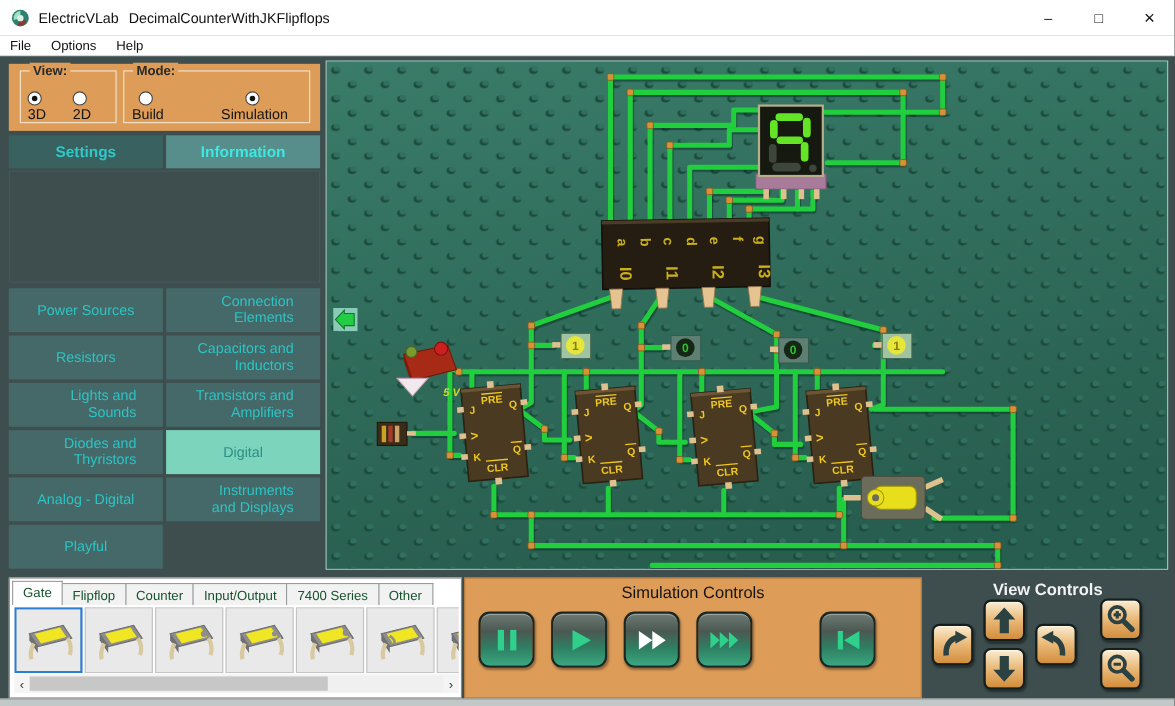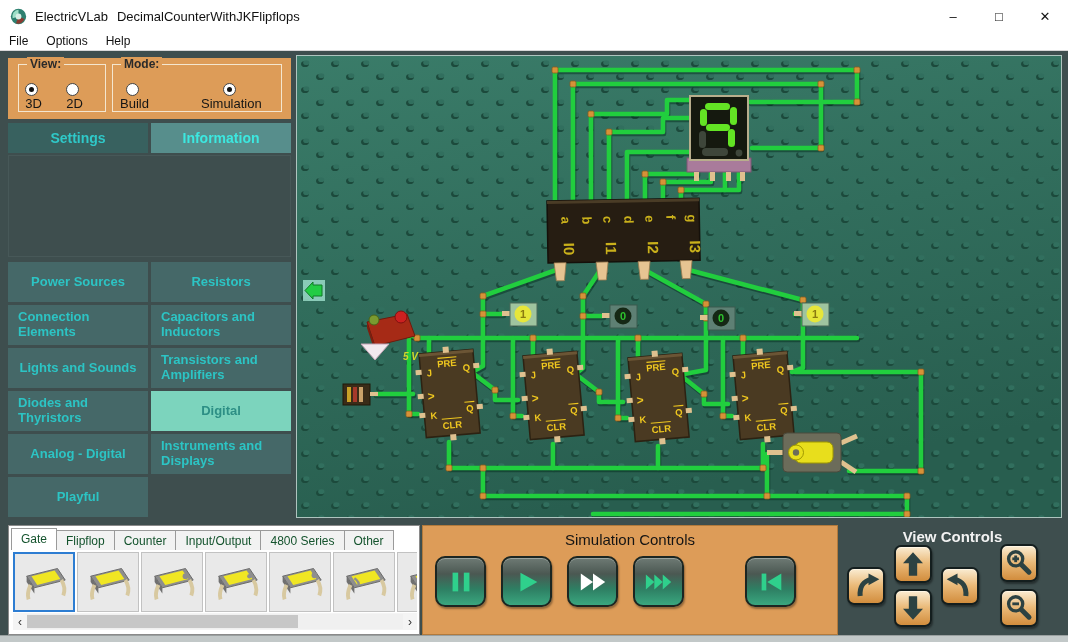--- a/index.html
+++ b/index.html
@@ -21,21 +21,21 @@
   .radio{position:absolute;display:flex;align-items:center;font-size:13px;color:#151515;flex-direction:column;}
   .rdot{width:13px;height:13px;border-radius:50%;background:#fff;border:1px solid #444;margin-right:4px;position:relative;}
   .radio.on .rdot::after{content:"";position:absolute;left:3px;top:3px;width:5px;height:5px;border-radius:50%;background:#111;}
   .paneltabs{position:absolute;left:8px;top:123px;width:283px;height:30px;display:flex;gap:3px;}
   .ptabbtn{flex:1;display:flex;align-items:center;justify-content:center;font-size:14px;font-weight:bold;}
   .ptabbtn.settings{background:#38615f;color:#2fc8c8;}
   .ptabbtn.info{background:#578e8c;color:#3ce8e0;}
   .infoarea{position:absolute;left:8px;top:155px;width:283px;height:102px;background:#3e4e4e;border:1px solid #475858;}
   
   .cats{position:absolute;left:8px;top:262px;width:283px;display:grid;grid-template-columns:140px 140px;grid-auto-rows:40px;gap:3px;}
-  .cat{background:#456868;color:#2cc4c4;font-size:13px;font-weight:bold;display:flex;align-items:center;justify-content:center;text-align:left;line-height:1.15;padding:2px 10px;}
+  .cat{background:#456868;color:#2cc4c4;font-size:13px;font-weight:normal;display:flex;align-items:center;justify-content:center;text-align:right;line-height:1.15;padding:2px 24px;}
   .cat.sel{background:#7cd4bd;color:#2d8f85;}
   
   .viewport{position:absolute;left:296px;top:55px;width:766px;height:463px;border:1px solid #aec4bf;background:#2f6e5d;}
   svg text{font-family:"Liberation Sans",sans-serif;}
   
   .palette{position:absolute;left:8px;top:525px;width:412px;height:110px;background:#fff;border:1px solid #8a8a8a;}
   .ptabs{position:absolute;left:2px;top:3px;height:21px;display:flex;align-items:flex-end;}
   .ptab{font-size:12px;color:#14532d;padding:3px 9px;border:1px solid #9a9a9a;border-bottom:none;background:#f2f2f2;margin-right:-1px;height:20px;}
   .ptab.sel{background:#fff;height:22px;position:relative;z-index:2;}
   .thumbrow{position:absolute;left:4px;top:26px;width:404px;height:60px;display:flex;gap:2px;overflow:hidden;}
@@ -109,22 +109,22 @@
   </div>
 
   <div class="paneltabs">
     <div class="ptabbtn settings">Settings</div>
     <div class="ptabbtn info">Information</div>
   </div>
   <div class="infoarea"></div>
 
   <div class="cats">
     <div class="cat">Power Sources</div>
+    <div class="cat">Connection Elements</div>
     <div class="cat">Resistors</div>
-    <div class="cat">Connection Elements</div>
     <div class="cat">Capacitors and Inductors</div>
     <div class="cat">Lights and Sounds</div>
     <div class="cat">Transistors and Amplifiers</div>
     <div class="cat">Diodes and Thyristors</div>
     <div class="cat sel">Digital</div>
     <div class="cat">Analog - Digital</div>
     <div class="cat">Instruments and Displays</div>
     <div class="cat">Playful</div>
   </div>
 
@@ -432,21 +432,21 @@
       </g>
     </svg>
   </div>
 
   <div class="palette">
     <div class="ptabs">
       <div class="ptab sel">Gate</div>
       <div class="ptab">Flipflop</div>
       <div class="ptab">Counter</div>
       <div class="ptab">Input/Output</div>
-      <div class="ptab">4800 Series</div>
+      <div class="ptab">7400 Series</div>
       <div class="ptab">Other</div>
     </div>
     <div class="thumbrow">
       <div class="thumb sel">
           <svg width="58" height="54" viewBox="0 0 60 56">
             <use href="#gatechip"></use>
           </svg>
         </div>
       <div class="thumb">
           <svg width="58" height="54" viewBox="0 0 60 56">

